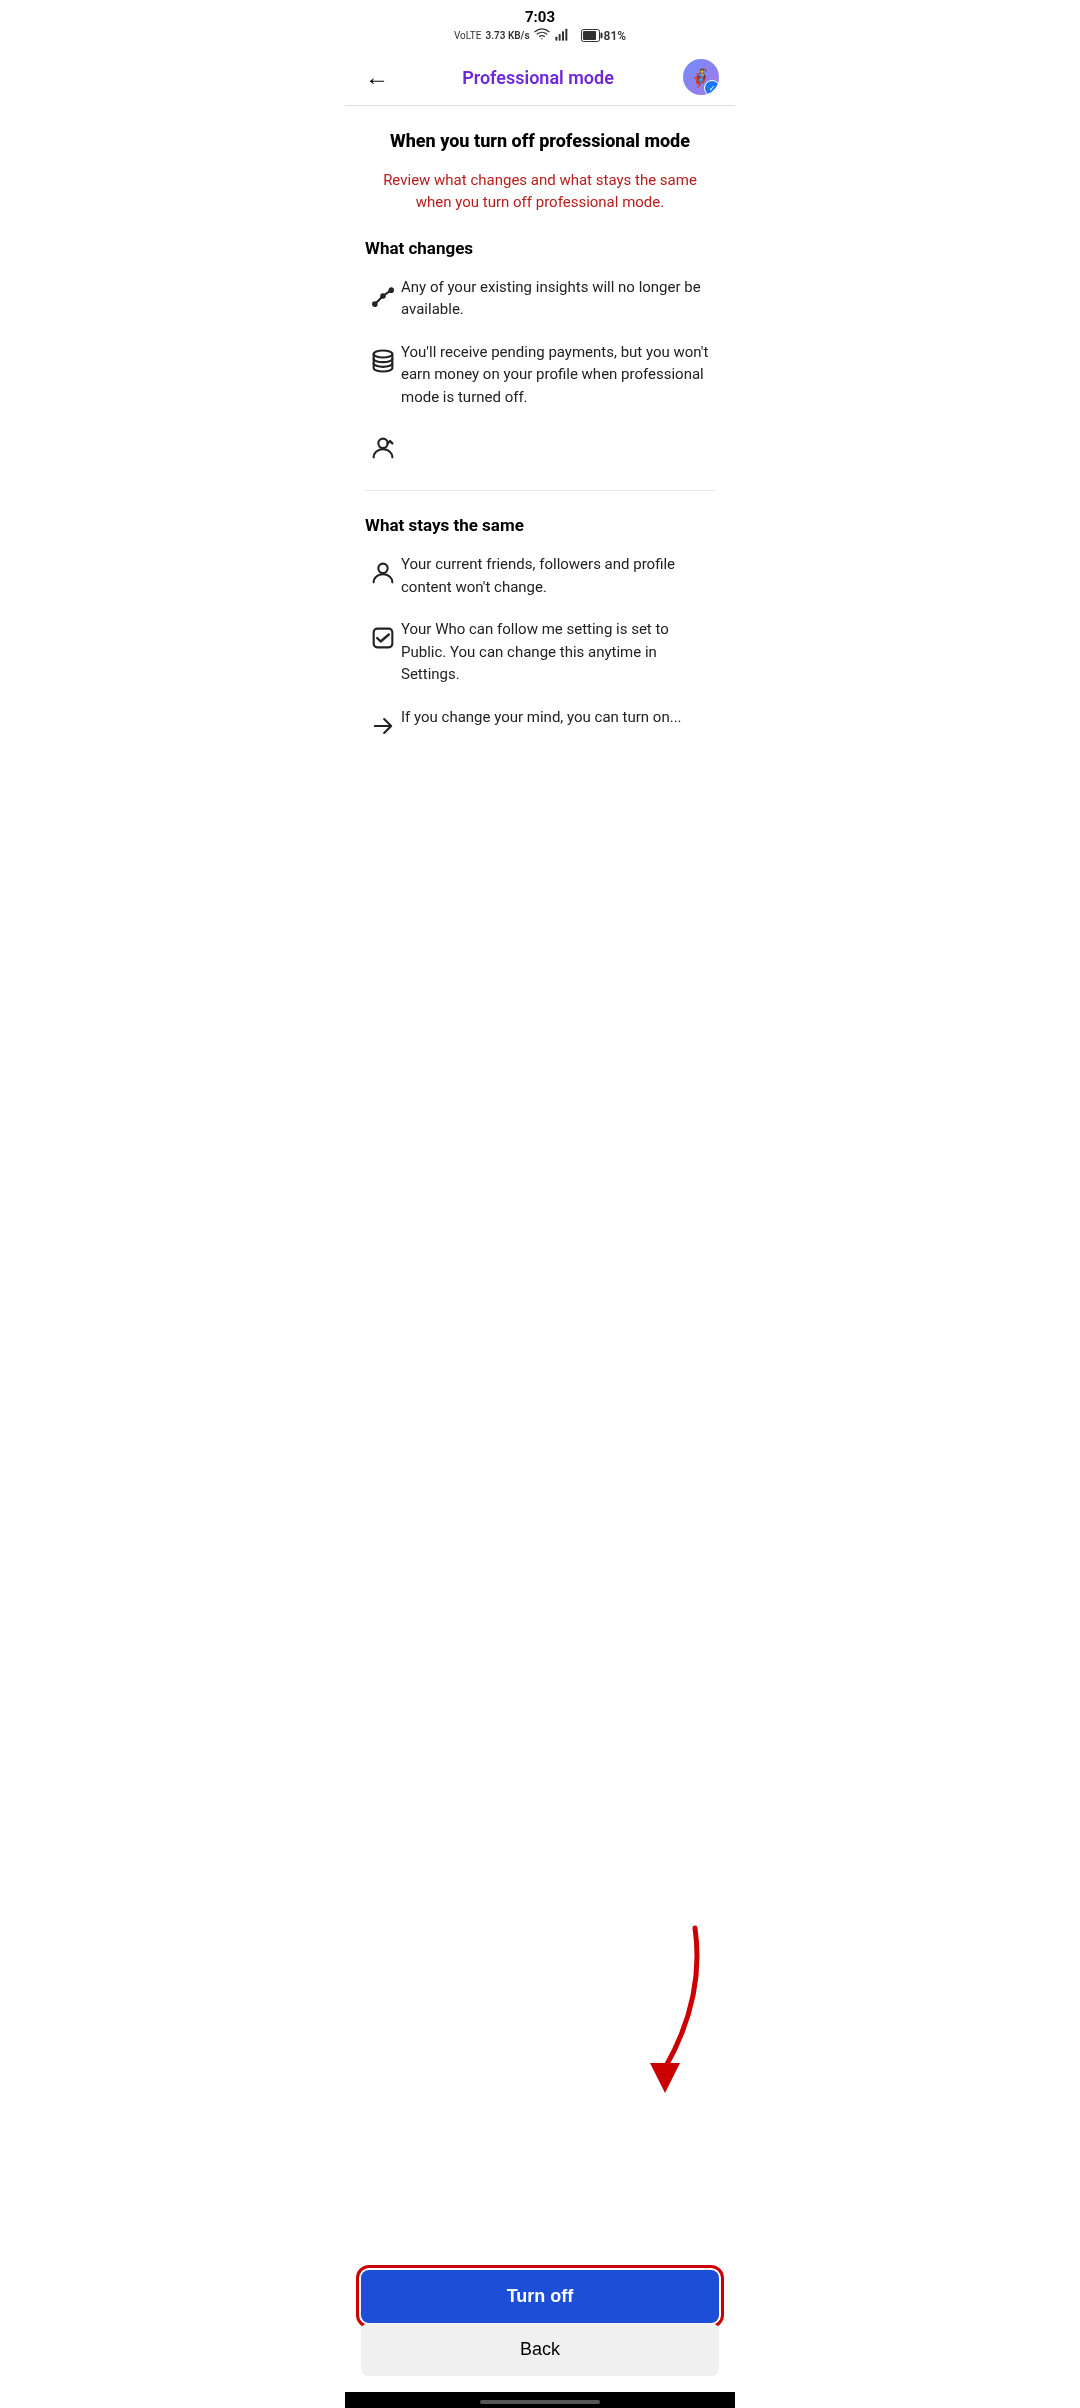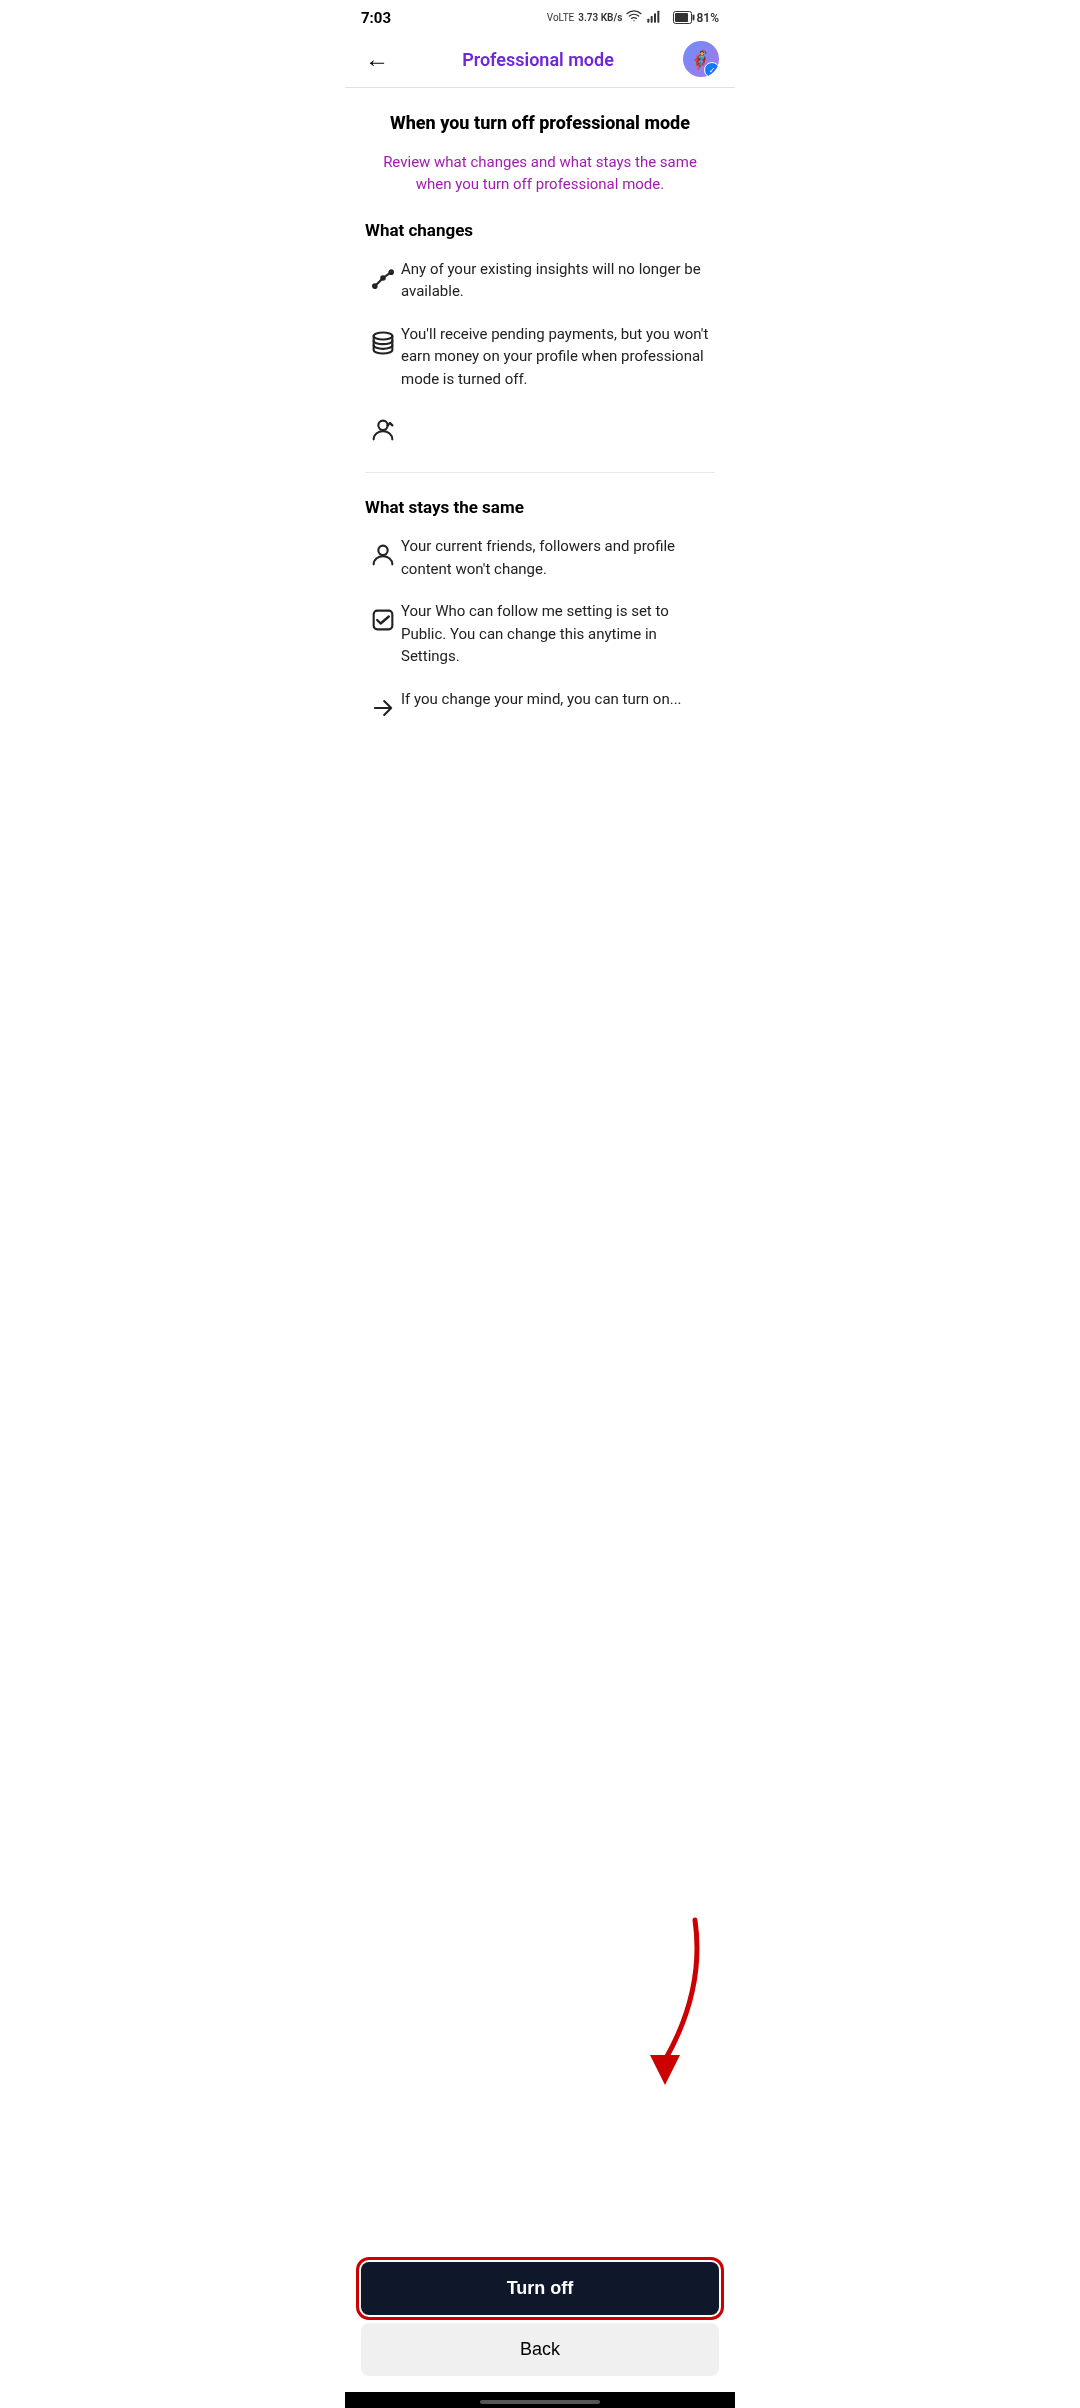--- a/index.html
+++ b/index.html
@@ -16,20 +16,21 @@
     }
 
     .status-bar {
       display: flex;
       justify-content: space-between;
       align-items: center;
       padding: 8px 16px 4px;
       font-size: 13px;
       font-weight: 600;
       background: #fff;
+      flex-direction: column;
     }
 
     .status-time {
       font-weight: 700;
       font-size: 15px;
     }
 
     .status-icons {
       display: flex;
       align-items: center;
@@ -112,21 +113,21 @@
       font-size: 18px;
       font-weight: 800;
       color: #000;
       text-align: center;
       line-height: 1.25;
       margin-bottom: 16px;
     }
 
     .subtitle {
       font-size: 15px;
-      color: #a21caf;
+      color: #b91c1c;
       text-align: center;
       line-height: 1.5;
       margin-bottom: 24px;
     }
 
     .section-title {
       font-size: 17px;
       font-weight: 700;
       color: #000;
       margin-bottom: 18px;
@@ -179,28 +180,28 @@
     }
 
     .bottom-bar {
       padding: 12px 16px 16px;
       background: #fff;
     }
 
     .turn-off-btn {
       width: 100%;
       padding: 16px;
-      background: #0f172a;
+      background: #1d4ed8;
       color: #fff;
       border: none;
       border-radius: 8px;
       font-size: 18px;
       font-weight: 600;
       cursor: pointer;
-      margin-bottom: 8px;
+      margin-bottom: 0;
       outline: 3px solid #cc0000;
       outline-offset: 2px;
     }
 
     .back-btn {
       width: 100%;
       padding: 16px;
       background: #f0f0f0;
       color: #000;
       border: none;

